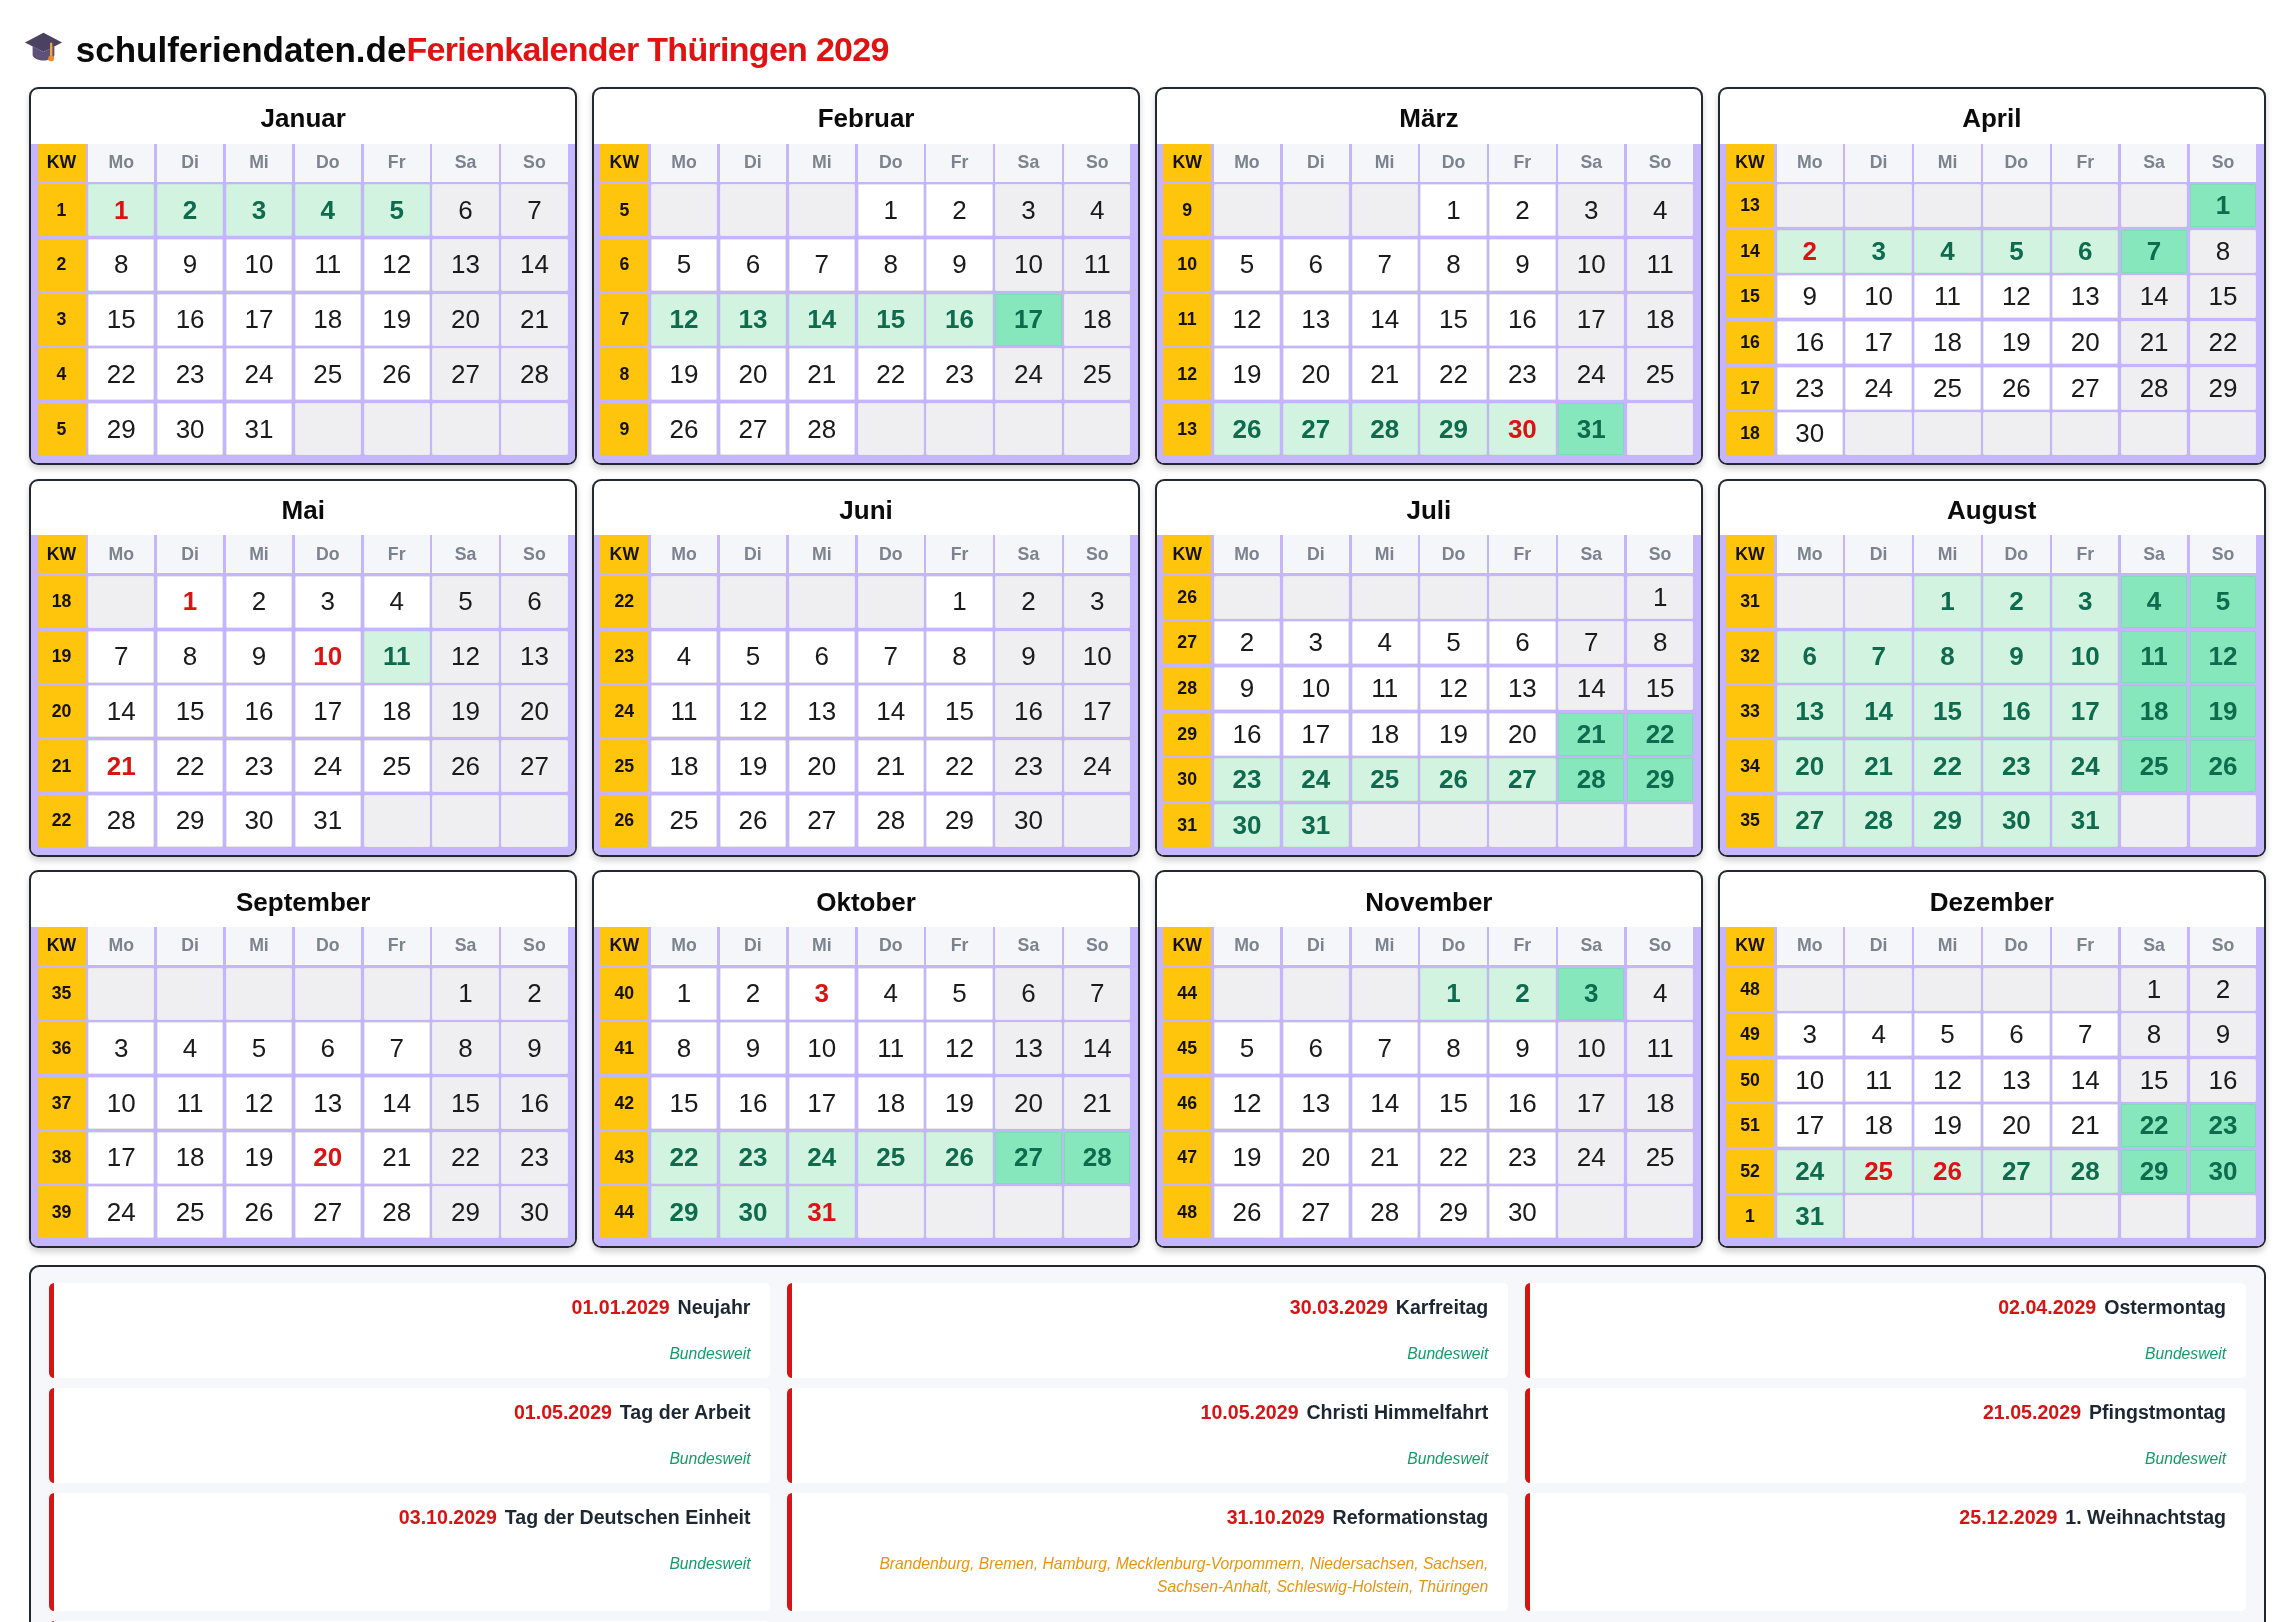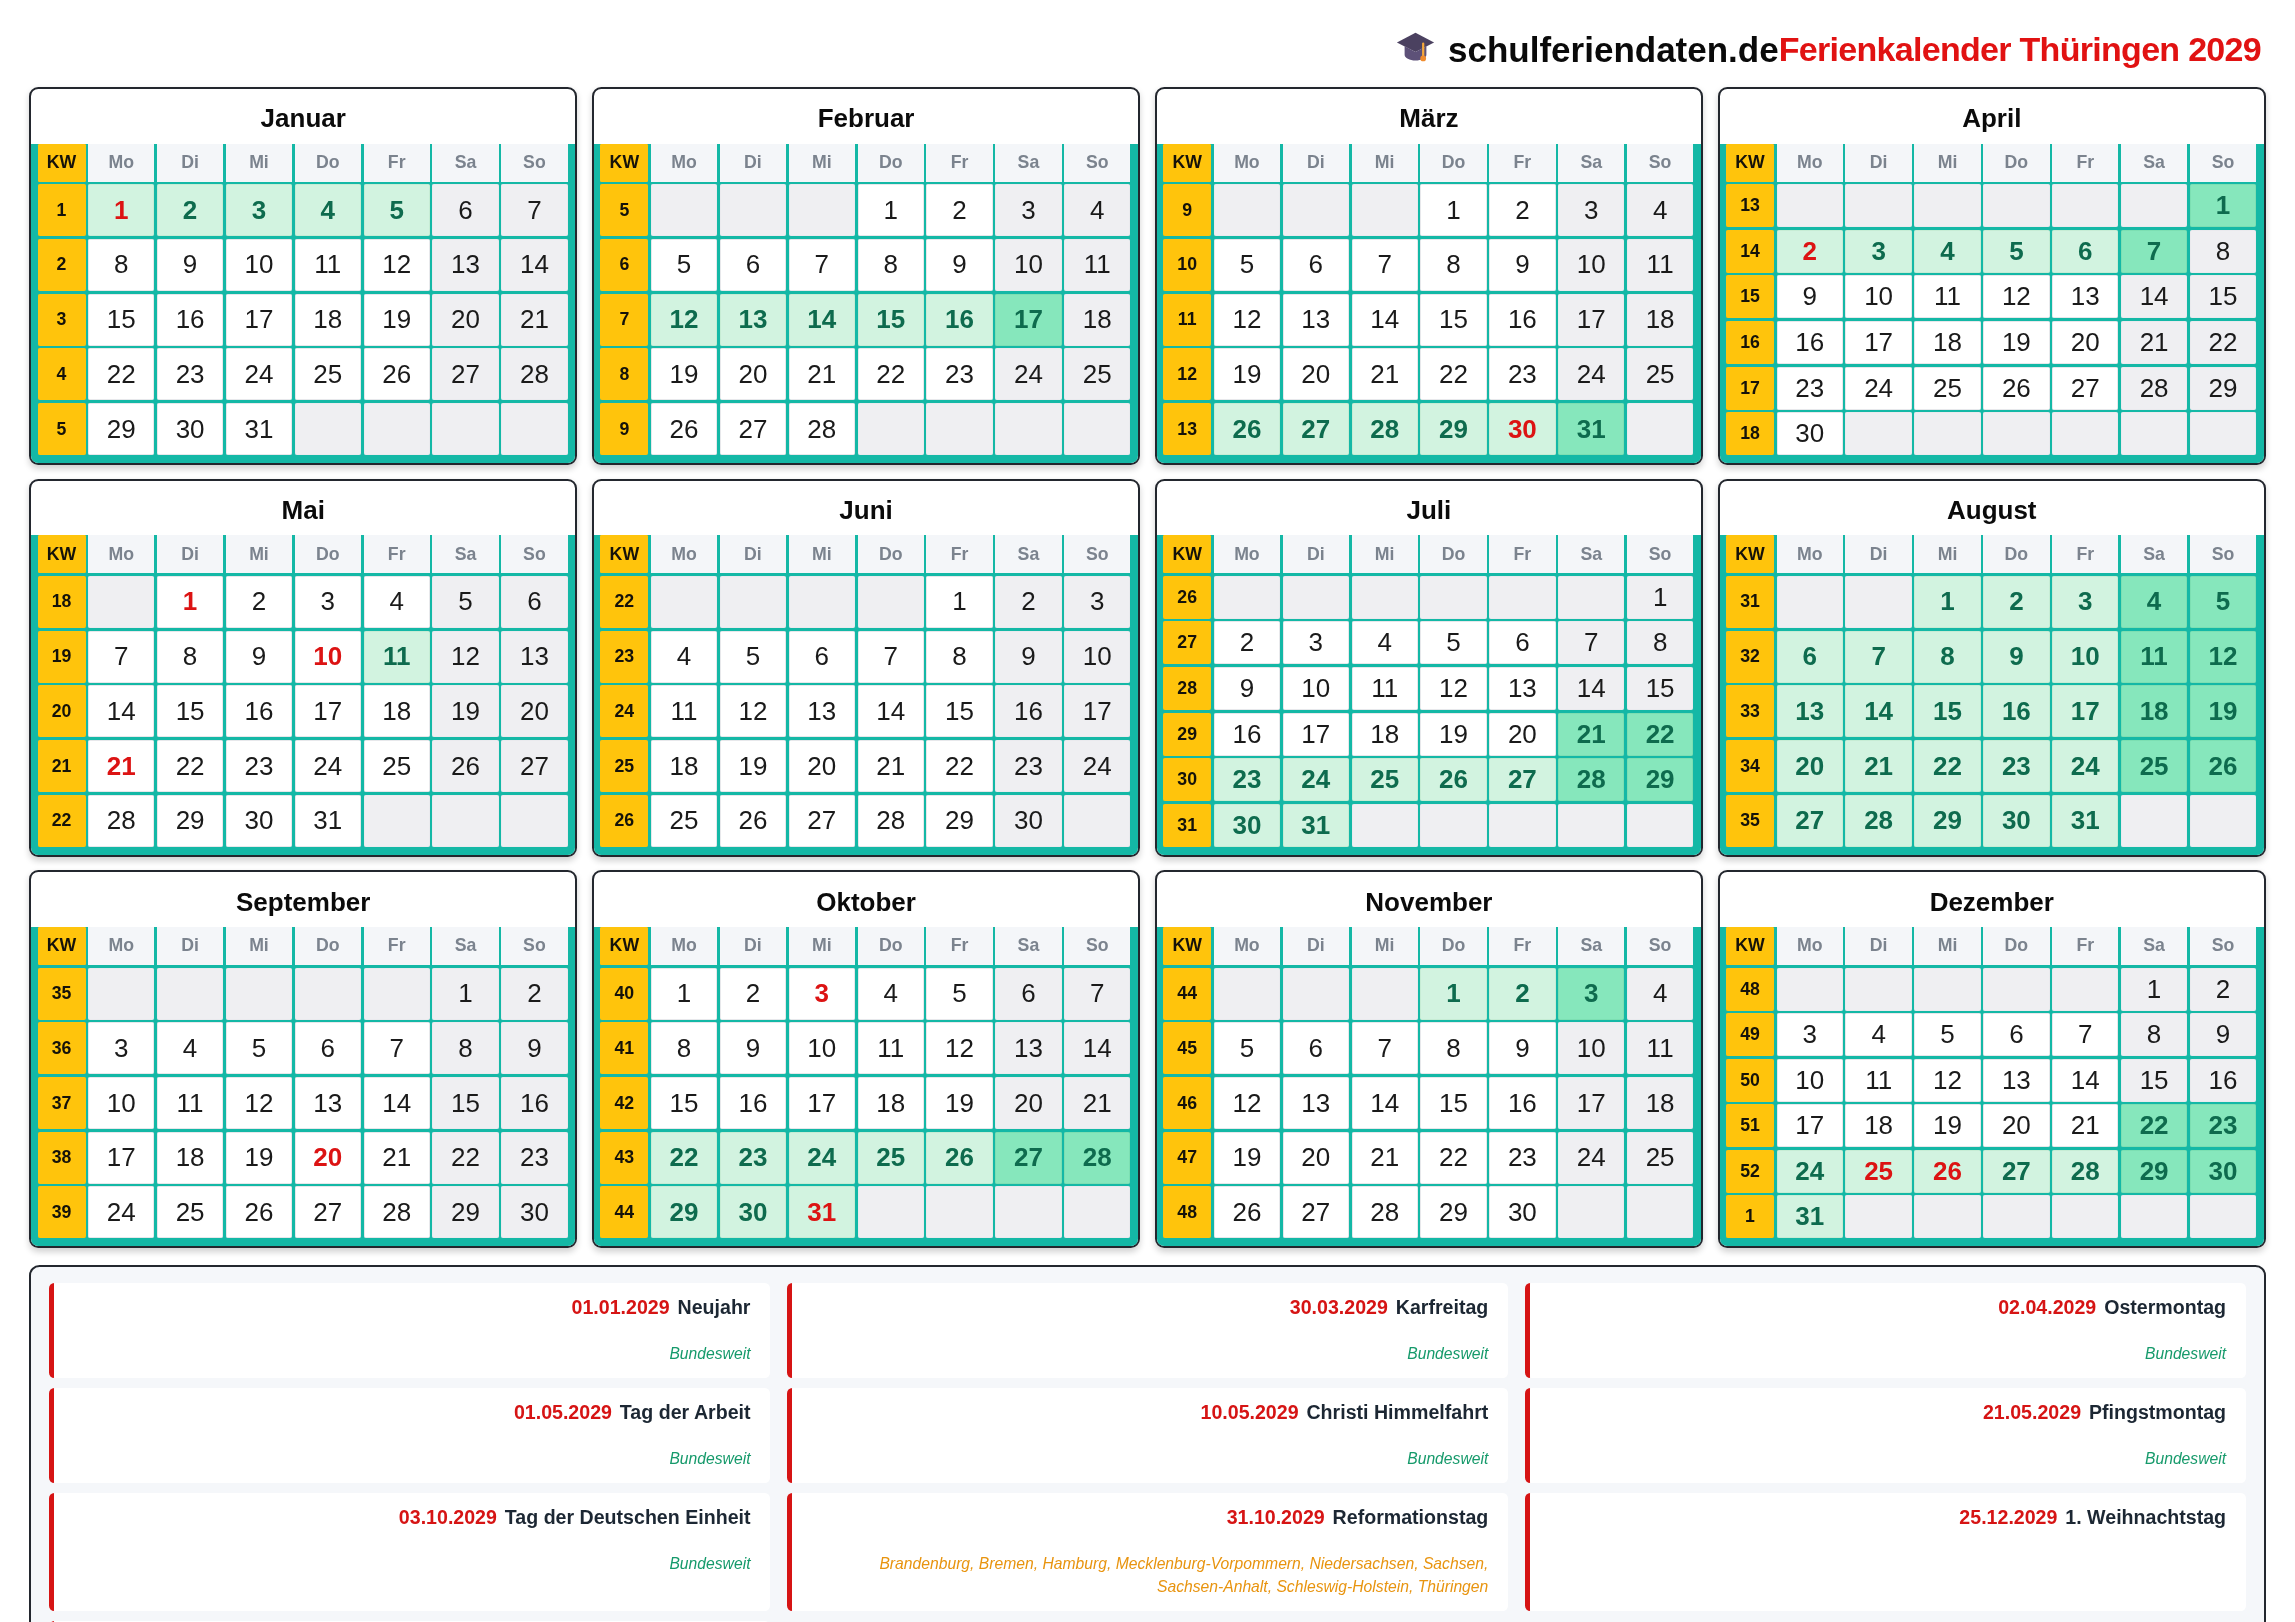--- a/index.html
+++ b/index.html
@@ -2,34 +2,34 @@
 <html style="font-size:10.5px"><head>
 <meta charset="utf-8">
 <style>
   html,body{margin:0;padding:0;}
   body{
     width:2295px;min-height:1623px;background:#ffffff;
     font-family:"Liberation Sans", sans-serif;color:#16181c;
     -webkit-font-smoothing:antialiased;
   }
   
-  .hdr{display:flex;justify-content:flex-end;align-items:center;padding:29px 34px 17px 23px;}
+  .hdr{display:flex;justify-content:flex-start;align-items:center;padding:29px 34px 17px 23px;}
   .logo{display:flex;align-items:center;gap:11.8px;font-size:35px;font-weight:bold;color:#0a0a0a;cursor:pointer;}
   .logo svg{width:41px;height:41px;display:block;}
   .page-title{margin:0;font-size:34px;font-weight:bold;color:#e11212;letter-spacing:-0.7px;}
   
   .months{display:grid;grid-template-columns:repeat(4,1fr);column-gap:14.4px;row-gap:13.7px;padding:0 29px;}
   .month{
     border:2px solid #23272e;border-radius:9.2px;background:#fff;height:374px;
     display:flex;flex-direction:column;overflow:hidden;box-shadow:0 3.3px 6.5px rgba(0,0,0,.18);
   }
   .month-title{text-align:center;font-size:26px;font-weight:bold;color:#0b0b0b;padding:14.4px 0 9.2px;}
   .cal{
     flex:1;display:grid;grid-template-columns:48px repeat(7,1fr);
-    grid-template-rows:38px;grid-auto-rows:1fr;gap:2.6px;padding:0 7.9px 7.9px 6.5px;background:#14b8a6;
+    grid-template-rows:38px;grid-auto-rows:1fr;gap:2.6px;padding:0 7.9px 7.9px 6.5px;background:#c4b5fd;
   }
   .hd{background:#f4f6f9;color:#7b838e;font-weight:bold;font-size:17.7px;
       display:flex;align-items:center;justify-content:center;}
   .hd.kw{background:#ffc40c;color:#15120a;border-radius:1.3px;}
   .c{display:flex;align-items:center;justify-content:center;font-size:26px;color:#1a1a1a;
      background:#fff;border:1.3px solid #e7e8eb;border-radius:1.3px;}
   .c.kw{background:#ffc40c;border-color:#ffc40c;font-size:17.7px;font-weight:bold;color:#15120a;}
   .c.empty{background:#efeff2;border-color:#eaeaee;}
   .c.we{background:#efeff2;border-color:#eaeaee;}
   .c.f{background:#d2f3e0;border-color:#c6ecd4;color:#0e6b4e;font-weight:bold;}

